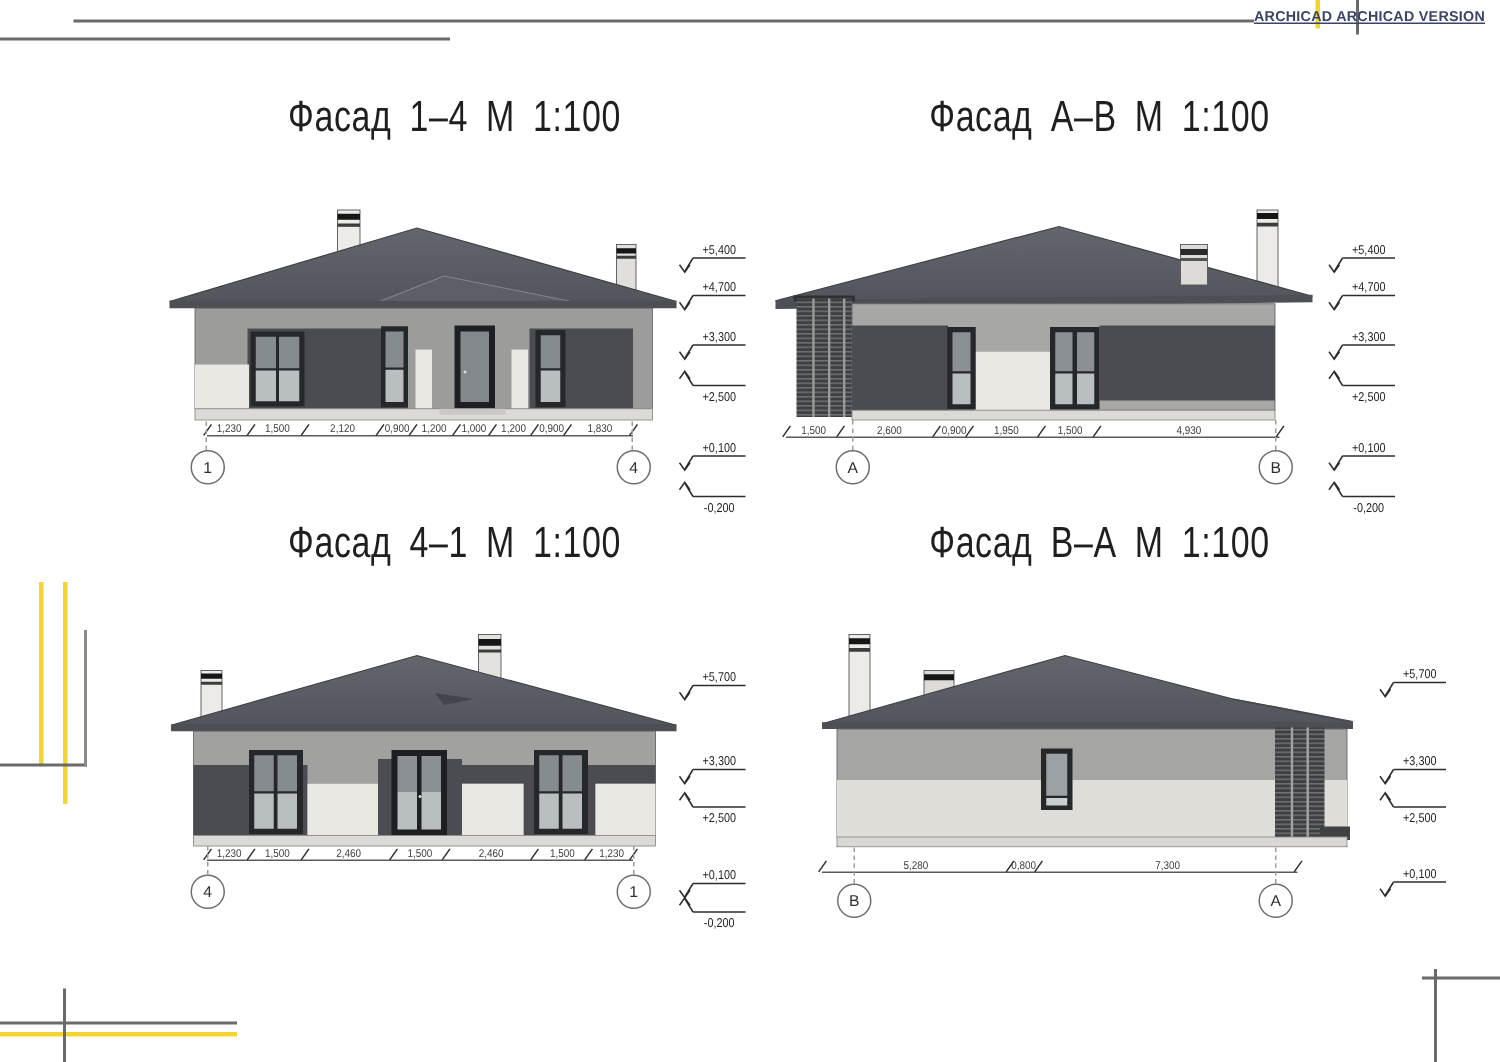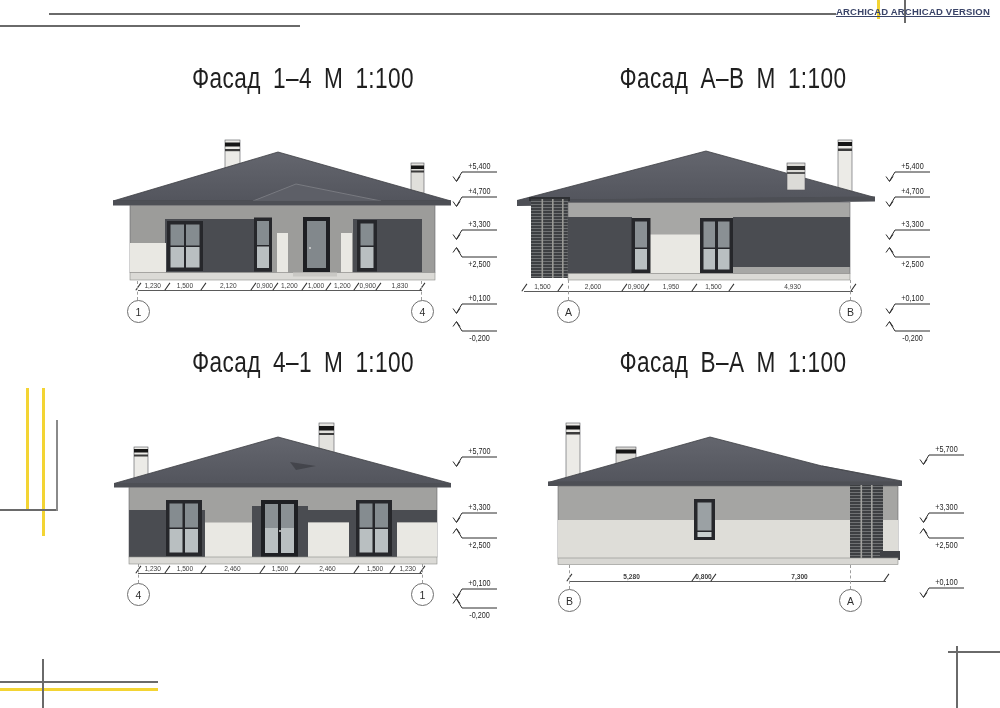--- a/index.html
+++ b/index.html
@@ -353,21 +353,21 @@
       <div class="dim-seg" style="flex-grow: 1500;">
         <i class="tick"></i>
         <span class="dim-label">1,500</span>
       </div>
       <div class="dim-seg" style="flex-grow: 1230;">
         <i class="tick"></i>
         <span class="dim-label">1,230</span>
       </div>
       <i class="tick-end"></i>
     </div>
-  <div class="dim-row" style="left:569px;top:573px;width:317px;font-weight:bold;">
+  <div class="dim-row" style="left:548px;top:573px;width:317px;">
       <div class="dim-seg" style="flex-grow: 5280;">
         <i class="tick"></i>
         <span class="dim-label">5,280</span>
       </div>
       <div class="dim-seg" style="flex-grow: 800;">
         <i class="tick"></i>
         <span class="dim-label">0,800</span>
       </div>
       <div class="dim-seg" style="flex-grow: 7300;">
         <i class="tick"></i>

